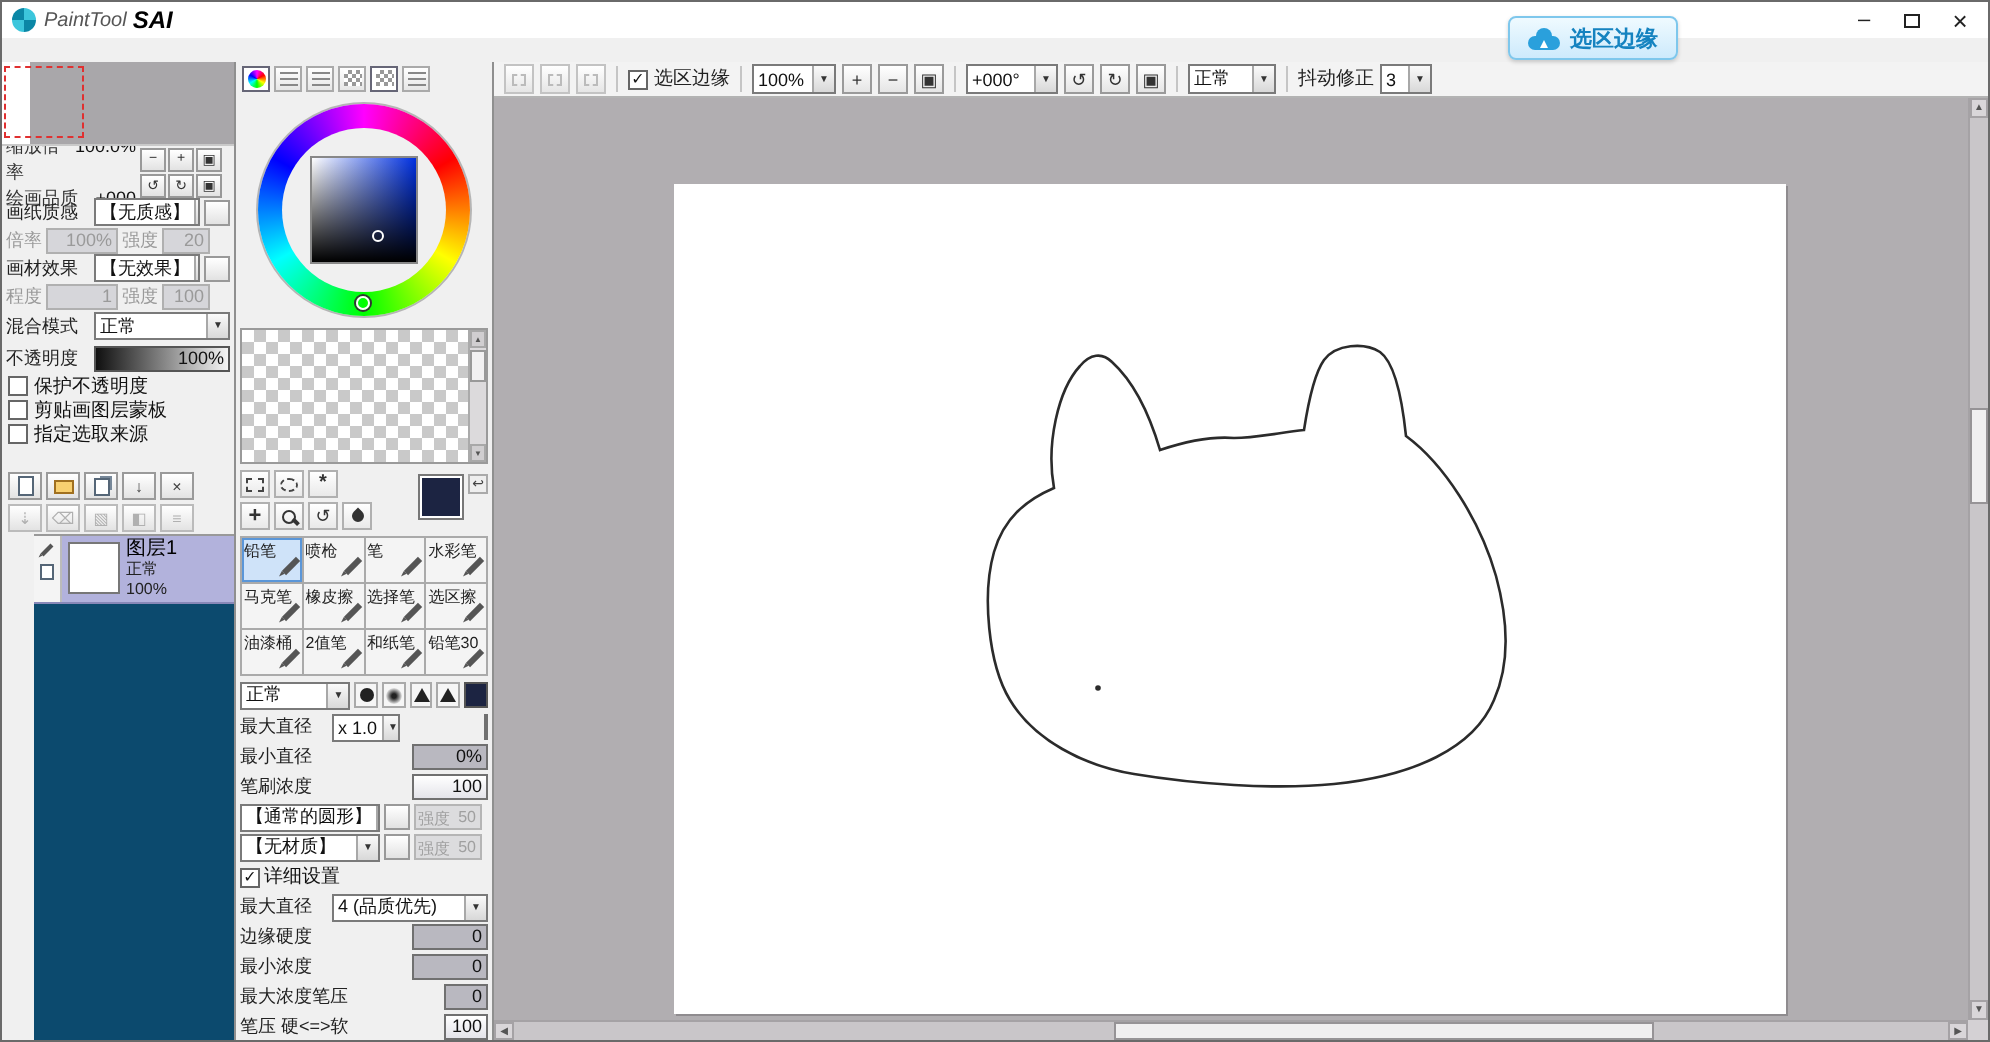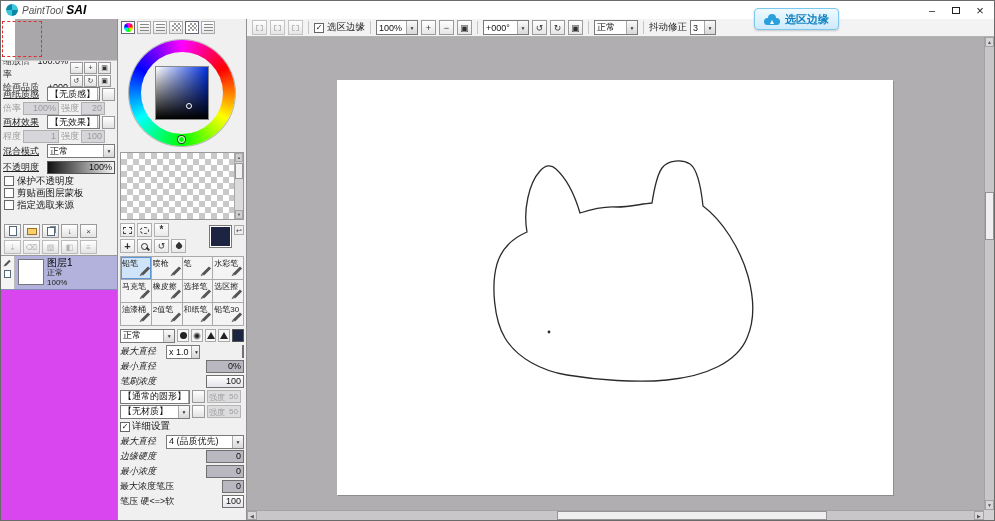--- a/index.html
+++ b/index.html
@@ -1,18 +1,18 @@
 <!DOCTYPE html>
 <html><head>
 <meta charset="utf-8">
 <style>
   *{margin:0;padding:0;box-sizing:border-box;}
   html,body{width:995px;height:521px;overflow:hidden;}
   body{font-family:"Liberation Sans","DejaVu Sans",sans-serif;font-size:11px;color:#111;background:#f0f0f0;}
-  .window{position:relative;width:995px;height:521px;background:#f0f0f0;border:1px solid #6a6a6a;display:flex;flex-direction:column;}
+  .window{position:relative;width:995px;height:521px;background:#f0f0f0;border:1px solid #6a6a6a;display:flex;flex-direction:column;gap:12px;}
 
   
   .titlebar{height:18px;background:#fff;display:flex;align-items:center;padding:0 2px 0 5px;flex:none;}
   .sai-logo{width:12px;height:12px;border-radius:50%;background:conic-gradient(#3cc6dc 0 25%,#0b87a6 0 50%,#3cc6dc 0 75%,#0b87a6 0);margin-right:4px;flex:none;}
   .brand{font-style:italic;color:#555;font-size:10px;margin-right:3px;}
   .brand-bold{font-style:italic;font-weight:bold;color:#000;font-size:12px;}
   .tb-spacer{flex:1;}
   .winbtn{width:24px;height:16px;display:flex;align-items:center;justify-content:center;color:#222;font-size:11px;background:#fff;border:none;}
   .maxglyph{width:8px;height:7px;border:1px solid #222;display:inline-block;}
   .closeglyph{font-size:13px;line-height:1;}
@@ -56,37 +56,37 @@
   .nav-sliver{position:absolute;left:0;top:0;bottom:0;width:14px;background:#fff;}
   .nav-rect{position:absolute;left:1px;top:2px;width:40px;height:36px;border:1px dashed #e03030;}
   .nav-ctrl{height:26px;flex:none;display:flex;align-items:center;padding:0 2px;gap:2px;}
   .nav-texts{flex:1;min-width:0;}
   .nrow{display:flex;justify-content:space-between;font-size:9px;line-height:13px;}
   .nlab{color:#333;} .nval{color:#111;}
   .nav-btns{width:45px;flex:none;display:grid;grid-template-columns:repeat(3,13px);grid-auto-rows:12px;gap:1px;}
   .nbtn{border:1px solid #999;background:linear-gradient(#fff,#e2e2e2);font-size:7px;color:#333;display:flex;align-items:center;justify-content:center;padding:0;}
 
   .prow{height:14px;flex:none;display:flex;align-items:center;gap:2px;padding:0 2px;}
-  .plab{font-size:9px;width:42px;flex:none;color:#222;text-decoration:underline;}
+  .plab{font-size:9px;width:42px;flex:none;color:#222;}
   .plab2{font-size:9px;flex:none;color:#9a9a9a;}
   .prow .dd.grow{flex:1;}
   .lrow{height:16px;flex:none;display:flex;align-items:center;gap:2px;padding:0 2px;}
   .op-slider{flex:1;position:relative;height:13px;border:1px solid #555;background:linear-gradient(to right,#101010,#f5f5f5);}
   .op-slider .sval{position:absolute;right:2px;top:0;line-height:11px;font-size:9px;color:#111;}
   .chkrow{height:12px;flex:none;display:flex;align-items:center;gap:3px;padding:0 3px;}
 
   .lbtnrow{height:16px;flex:none;display:flex;align-items:center;gap:2px;padding:0 3px;}
   .lbtnrow.first{margin-top:12px;}
   .lbtn{width:17px;height:14px;border:1px solid #9a9a9a;background:linear-gradient(#fff,#e3e3e3);display:flex;align-items:center;justify-content:center;font-size:8px;color:#444;padding:0;}
   .lbtnrow.dim .lbtn{color:#b0b0b0;border-color:#bbb;}
   .pageglyph{width:8px;height:10px;border:1px solid #567;background:#fff;}
   .folderglyph{width:10px;height:7px;border:1px solid #a07020;background:#f8d070;}
   .copyglyph{width:8px;height:9px;border:1px solid #567;background:#fff;box-shadow:2px -2px 0 -1px #789;}
 
-  .layerlist{flex:1;background:#d946ef;border-top:1px solid #999;overflow:hidden;}
+  .layerlist{flex:1;background:#0c4a6e;border-top:1px solid #999;overflow:hidden;margin-left:16px;}
   .layer-entry{height:34px;display:flex;align-items:stretch;background:#b2b2dc;border-bottom:1px solid #8888b8;}
   .lstrip{width:14px;flex:none;background:#f4f4f4;border-right:1px solid #bbb;display:flex;flex-direction:column;align-items:center;padding-top:2px;gap:2px;}
   .lthumb{width:26px;height:26px;flex:none;background:#fff;border:1px solid #777;margin:3px;}
   .ltext{flex:1;padding-top:1px;min-width:0;}
   .lname{font-size:10px;line-height:11px;color:#000;}
   .lsub{font-size:8px;line-height:10px;color:#222;}
 
   
   .cicons{height:16px;flex:none;display:flex;align-items:center;gap:2px;padding:0 3px;}
   .cicon{width:14px;height:13px;border:1px solid #aaa;background:linear-gradient(#fff,#e6e6e6);display:flex;align-items:center;justify-content:center;padding:0;}
@@ -130,21 +130,21 @@
 
   .brushmode-row{height:17px;flex:none;display:flex;align-items:center;gap:2px;padding:0 2px;}
   .tipbtn{width:13px;height:13px;border:1px solid #aaa;background:#f6f6f6;display:flex;align-items:center;justify-content:center;padding:0;}
   .tip-circle{width:7px;height:7px;border-radius:50%;background:#222;}
   .tip-soft{width:8px;height:8px;border-radius:50%;background:radial-gradient(#222 20%,transparent 75%);}
   .tip-tri{width:0;height:0;border-left:4px solid transparent;border-right:4px solid transparent;border-bottom:7px solid #222;}
   .brushswatch{width:13px;height:13px;background:#1c2442;border:1px solid #555;margin-left:auto;}
 
   .brow{height:15px;flex:none;display:flex;align-items:center;gap:2px;padding:0 2px;}
   .blab{font-size:9px;flex:none;color:#222;}
-  .w44{width:44px;font-style:italic;} .w60{width:60px;}
+  .w44{width:44px;} .w60{width:60px;}
   .brow .slider{flex:1;margin-left:40px;}
   .gstr{width:34px;flex:none;position:relative;height:13px;border:1px solid #b5b5b5;background:#dcdcde;}
   .gstr .gl{position:absolute;left:1px;top:1px;font-size:8px;color:#a0a0a0;}
   .gstr .gv{position:absolute;right:2px;top:1px;font-size:8px;color:#a0a0a0;}
 
   
   .toolbar{height:18px;flex:none;background:#f3f3f3;border-bottom:1px solid #b3b3b3;display:flex;align-items:center;gap:3px;padding:0 5px;}
   .tbtn{width:15px;height:15px;border:1px solid #9a9a9a;background:linear-gradient(#fff,#e5e5e5);display:flex;align-items:center;justify-content:center;font-size:9px;color:#333;padding:0;}
   .tbtn.dim{color:#bbb;border-color:#c3c3c3;}
   .vsep{width:1px;height:13px;background:#c5c5c5;margin:0 2px;}

